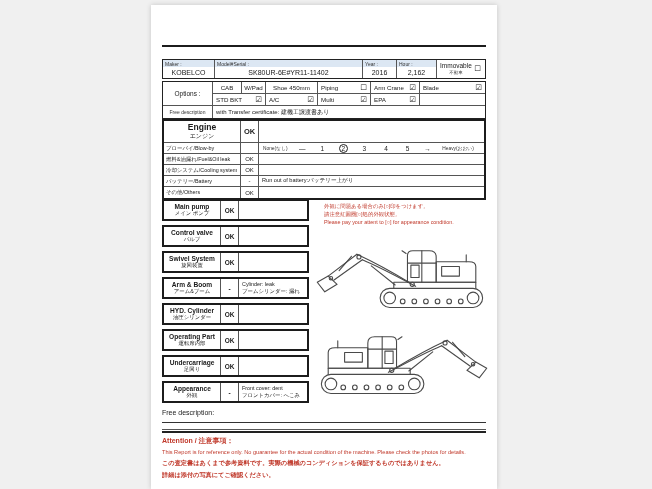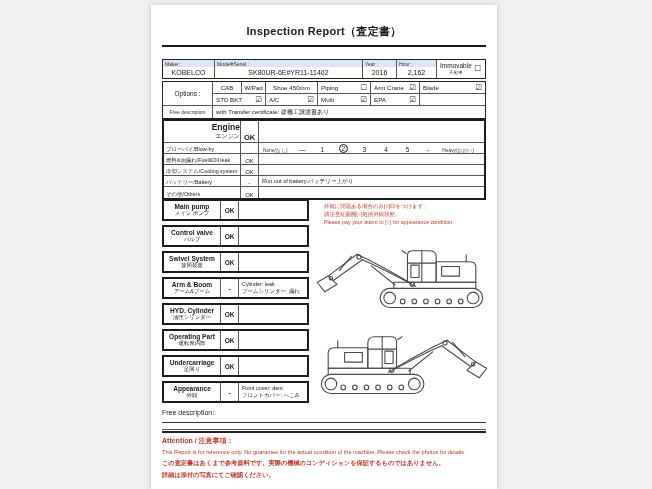--- a/index.html
+++ b/index.html
@@ -54,21 +54,21 @@
   .o-free-value { grid-row: 3; grid-column: 2 / span 6; justify-content: flex-start; padding-left: 3px; font-size: 6px; }
 
   
   .engine-table {
     top: 114px; display: grid;
     grid-template-columns: 77px 18px 1fr;
     grid-template-rows: 22px 11px 11px 11px 11px 11px;
     border: 2px solid #1c1c1c;
   }
   .e-cell { border-right: 1px solid #555; border-bottom: 1px solid #555;
-            display: flex; align-items: flex-end; overflow: hidden; }
+            display: flex; align-items: center; overflow: hidden; }
   .e-cell.col3 { border-right: none; }
   .e-cell.bottom { border-bottom: none; }
   .e-head-name { flex-direction: column; justify-content: center; line-height: 1.15; }
   .e-name-en { font-weight: bold; font-size: 8.5px; }
   .e-name-jp { font-size: 6px; }
   .e-status { justify-content: center; font-weight: bold; font-size: 7.5px; }
   .e-row-label { font-size: 5.4px; padding-left: 2px; color: #222; }
   .e-row-status { justify-content: center; font-size: 6px; }
   .e-row-comment { font-size: 5.6px; padding-left: 3px; }
   .scale-row { justify-content: space-between; padding: 0 10px 0 4px; font-size: 6.5px; }
@@ -104,21 +104,20 @@
   .attention { top: 431px; color: #c0392b; }
   .att-title { font-weight: bold; font-size: 7px; margin-bottom: 3px; }
   .att-en { font-size: 5.6px; margin-bottom: 3.5px; }
   .att-jp { font-weight: bold; font-size: 6.2px; margin-bottom: 3.5px; }
 </style>
 </head>
 <body>
 
 <div class="sheet">
 
-  <div class="abs title">Inspection Report（査定書）</div>
   <div class="abs rule1"></div>
 
   <div class="abs header-table">
     <div class="h-cell w-maker">
       <div class="h-label">Maker :</div>
       <div class="h-value">KOBELCO</div>
     </div>
     <div class="h-cell w-model">
       <div class="h-label">Model#Serial :</div>
       <div class="h-value">SK80UR-6E#YR11-11402</div>

